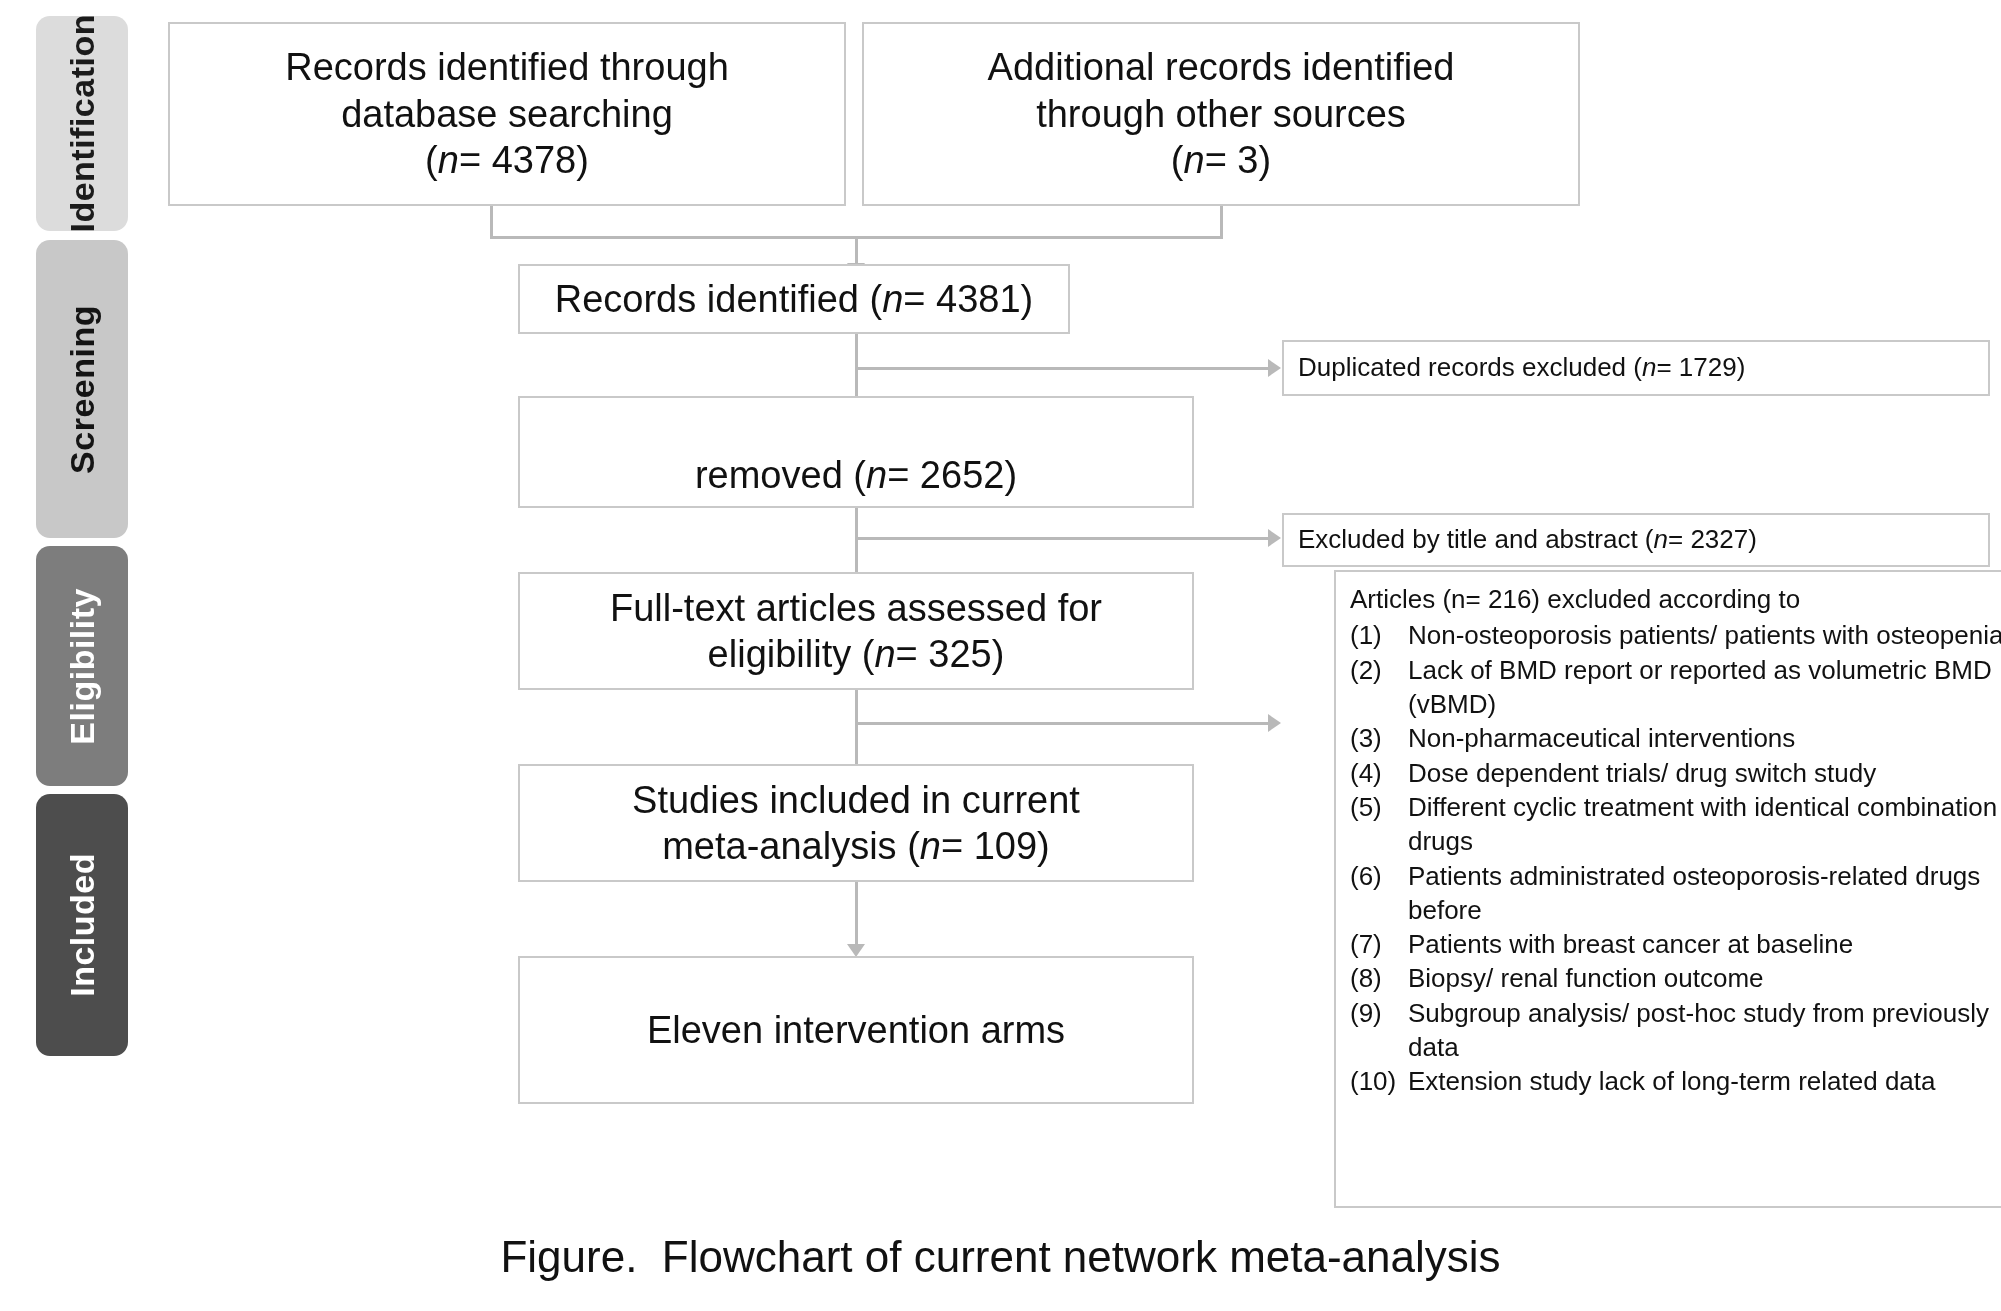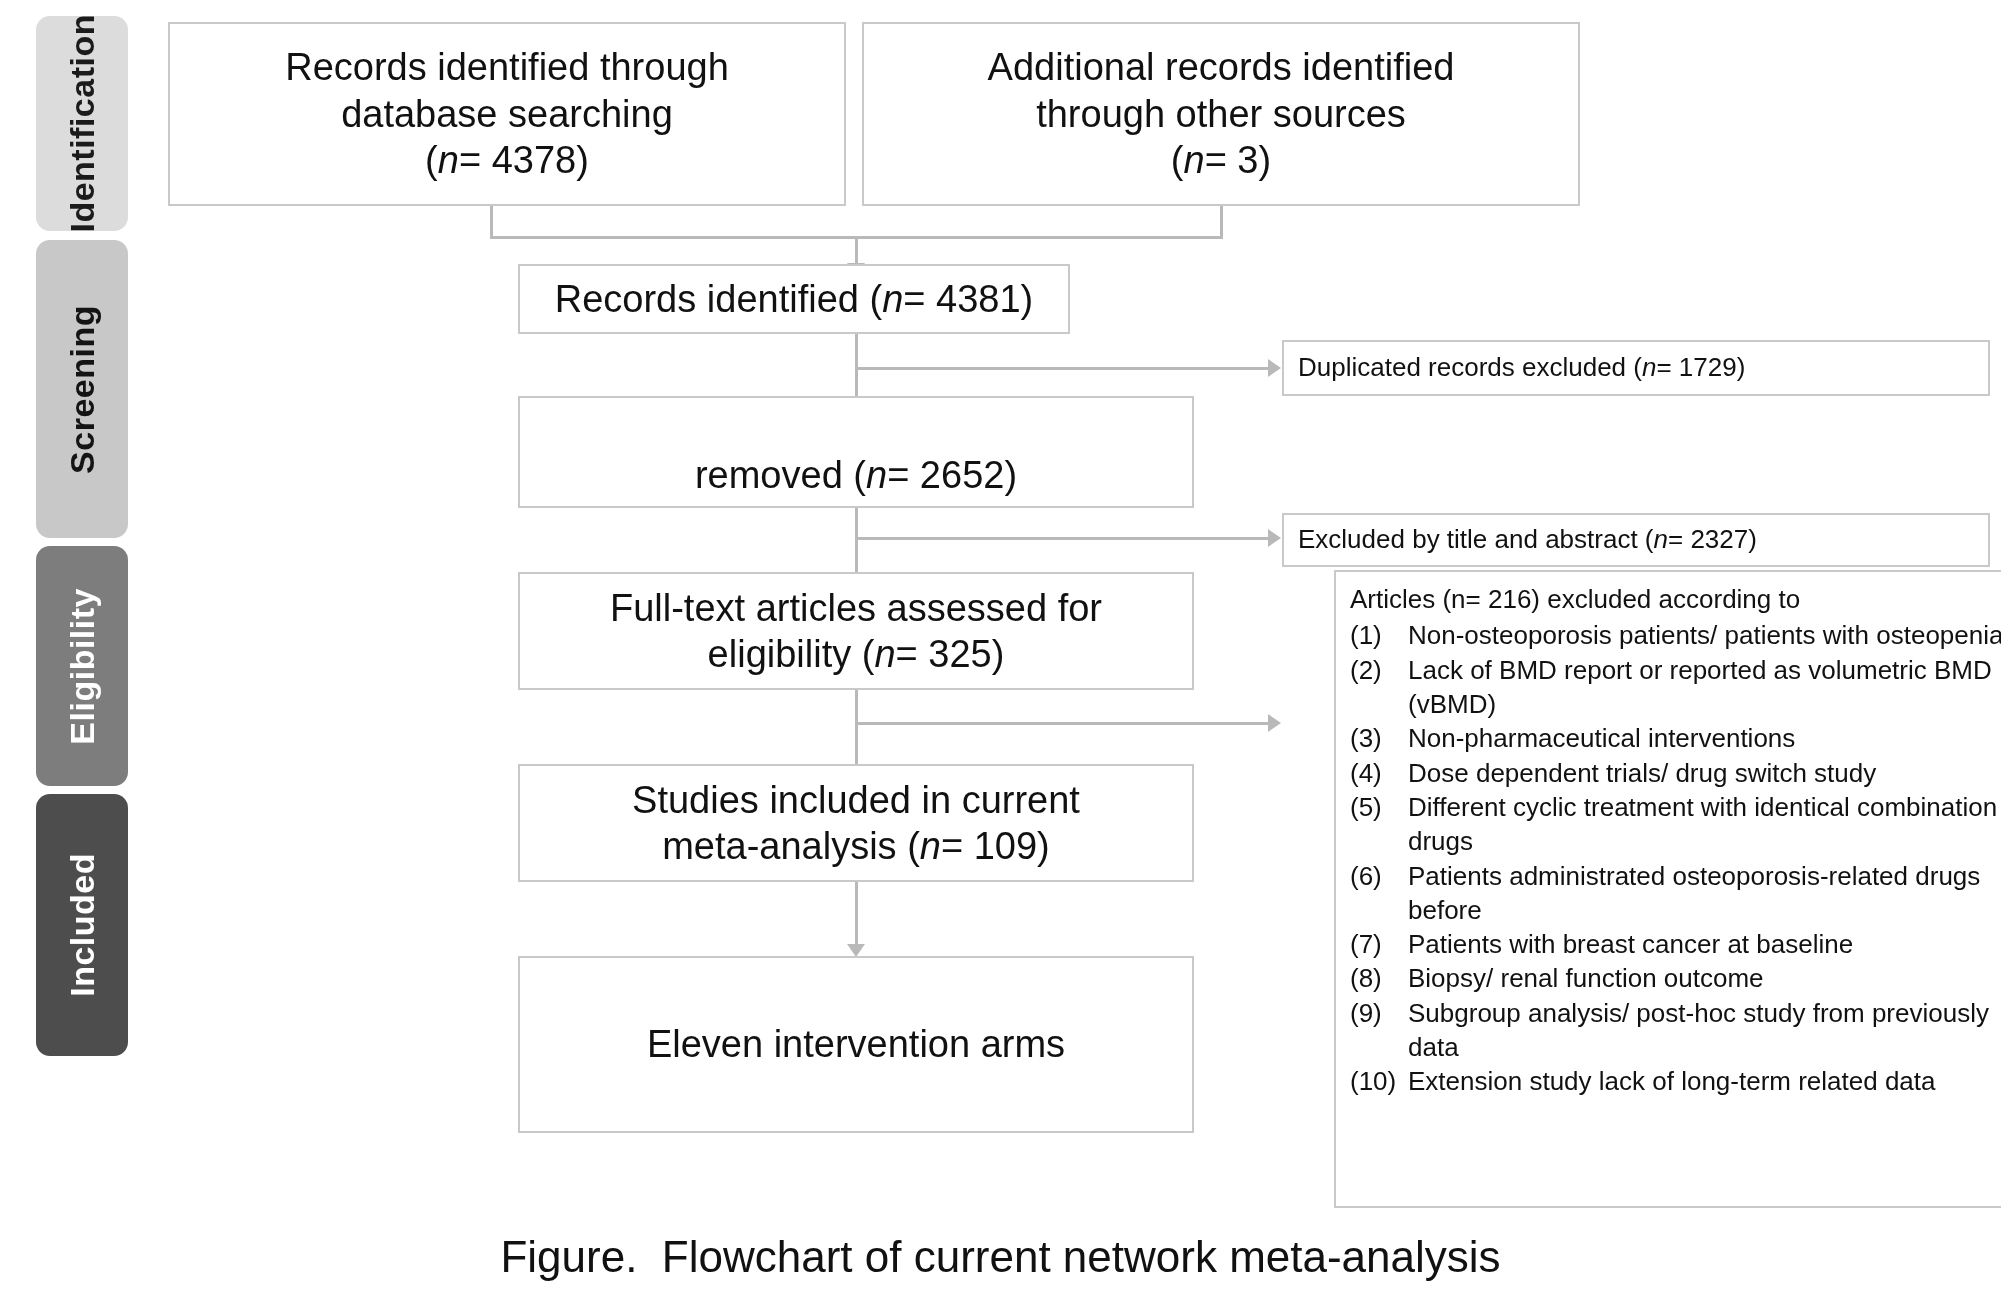--- a/index.html
+++ b/index.html
@@ -225,21 +225,21 @@
   </div>
 
   <div class="node" style="left:518px; top:572px; width:676px; height:118px;">
     <div class="node-text"><span>Full-text articles assessed for</span><br><span>eligibility (</span><span class="ital">n</span><span>= 325)</span></div>
   </div>
 
   <div class="node" style="left:518px; top:764px; width:676px; height:118px;">
     <div class="node-text"><span>Studies included in current</span><br><span>meta-analysis (</span><span class="ital">n</span><span>= 109)</span></div>
   </div>
 
-  <div class="node" style="left:518px; top:956px; width:676px; height:177px;">
+  <div class="node" style="left:518px; top:956px; width:676px; height:148px;">
     <div class="node-text">Eleven intervention arms</div>
   </div>
 
   <div class="node node-list" style="left:1334px; top:570px; width:708px; height:638px;">
     <div>
       <div class="excl-head">Articles (n= 216) excluded according to</div>
       <ol class="excl" id="excl-list">
           <li><span class="marker">(1)</span><span>Non-osteoporosis patients/ patients with osteopenia</span></li>
           <li><span class="marker">(2)</span><span>Lack of BMD report or reported as volumetric BMD (vBMD)</span></li>
           <li><span class="marker">(3)</span><span>Non-pharmaceutical interventions</span></li>

